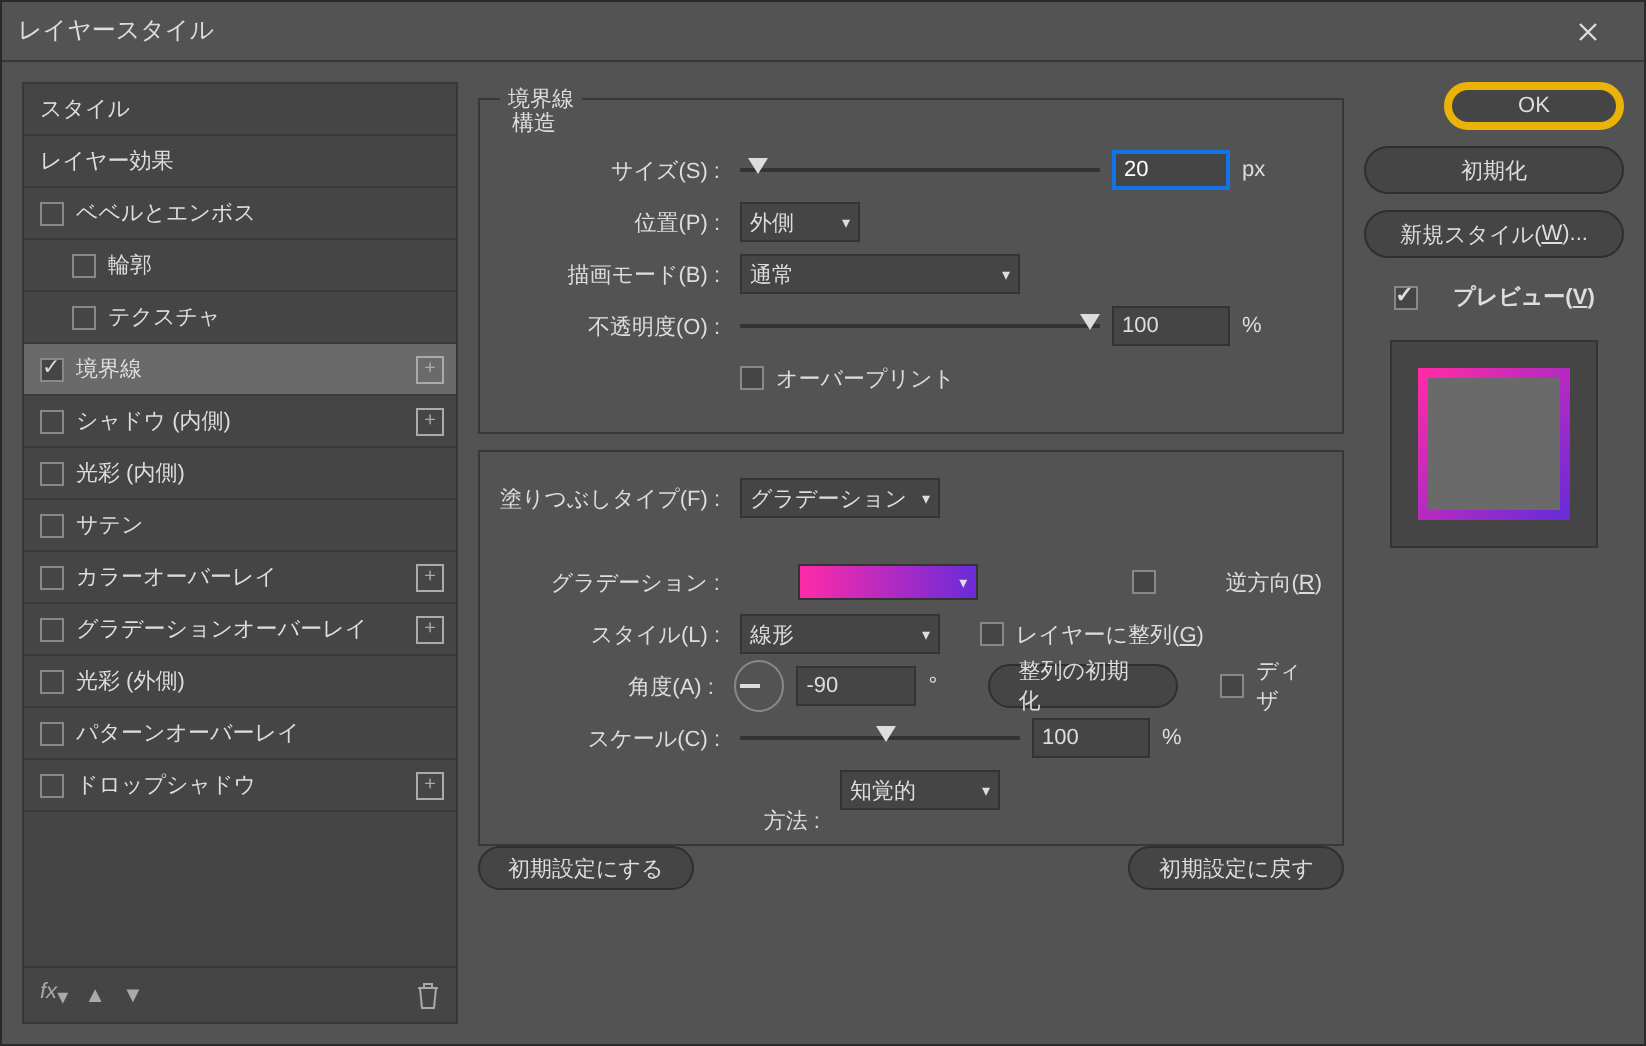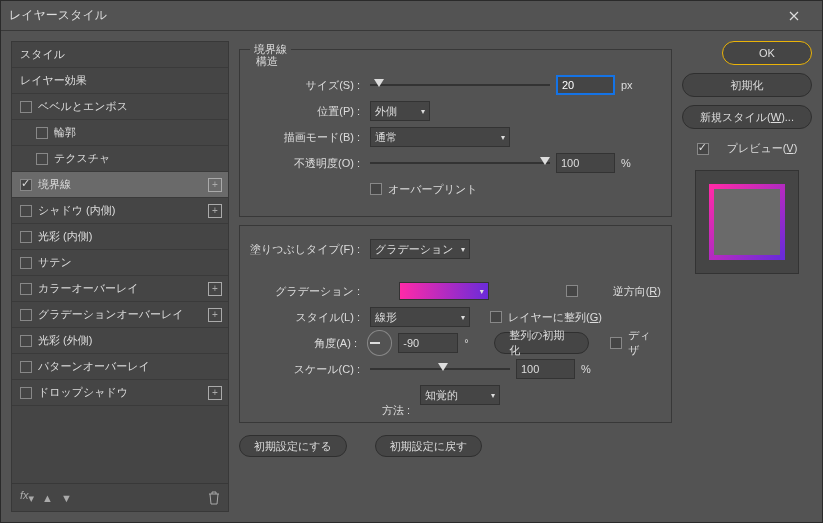--- a/index.html
+++ b/index.html
@@ -28,25 +28,25 @@
 .slider-thumb { position: absolute; top: 1px; width: 0; height: 0; border-left: 5px solid transparent; border-right: 5px solid transparent; border-top: 8px solid #ddd; }
 .num-input { width: 59px; height: 20px; background: #454545; border: 1px solid #333; color: #ddd; padding: 0 4px; text-align: left; }
 .num-input.hl { background: #454545; border: 2px solid #1473e6; color: #fff; }
 .unit { color: #ddd; }
 .select { height: 20px; background: #454545; border: 1px solid #333; color: #ddd; padding: 0 4px; display: flex; align-items: center; gap: 6px; }
 .select .arrow { margin-left: auto; font-size: 8px; }
 .grad-swatch { width: 90px; height: 18px; background: linear-gradient(90deg, #ff2aa8, #6a2bd9); border: 1px solid #333; display: flex; align-items: center; justify-content: flex-end; padding-right: 4px; }
 .angle-dial { width: 26px; height: 26px; border: 1px solid #888; border-radius: 50%; position: relative; background: #535353; }
 .angle-dial::after { content: ""; position: absolute; width: 2px; height: 10px; background: #ddd; left: 50%; top: 2px; transform-origin: bottom center; transform: translateX(-50%) rotate(-90deg); }
 .btn { height: 22px; background: #454545; border: 1px solid #2f2f2f; border-radius: 11px; color: #ddd; padding: 0 14px; display: inline-flex; align-items: center; justify-content: center; cursor: pointer; }
-.btn-row { display: flex; gap: 28px; justify-content: flex-start; margin-top: 12px; }
+.btn-row { display: flex; gap: 28px; justify-content: space-between; }
 .rightpanel { width: 130px; display: flex; flex-direction: column; gap: 8px; align-items: stretch; }
 .rbtn { height: 24px; background: #454545; border: 1px solid #2f2f2f; border-radius: 12px; color: #ddd; display: flex; align-items: center; justify-content: center; cursor: pointer; }
-.rbtn.primary { border: 1px solid #eab308; margin-left: 40px; }
-.preview-chk { display: flex; align-items: center; gap: 18px; justify-content: center; color: #ddd; margin-top: 4px; }
+.rbtn.primary { border: 4px solid #eab308; margin-left: 40px; }
+.preview-chk { display: flex; align-items: center; gap: 18px; justify-content: center; color: #ddd; margin-top: 4px; font-weight: bold; }
 .preview-box { width: 104px; height: 104px; background: #454545; border: 1px solid #333; margin: 6px auto 0; display: flex; align-items: center; justify-content: center; }
 .preview-inner { width: 76px; height: 76px; border: 5px solid; border-image: linear-gradient(135deg, #ff2aa8, #6a2bd9) 1; background: #6a6a6a; border-radius: 8px; }
 .chkbox { width: 12px; height: 12px; background: #454545; border: 1px solid #888; display: inline-block; position: relative; }
 .chkbox.checked::after { content: "✓"; position: absolute; top: -3px; left: 0; color: #ddd; font-size: 11px; }
 .hotkey { text-decoration: underline; }
 .struct-label { position: absolute; top: 4px; left: 16px; font-size: 11px; }
 .trash-icon svg, .fx-icon svg, .arrow-icon svg { display: block; }
 </style>
 </head>
 <body>

